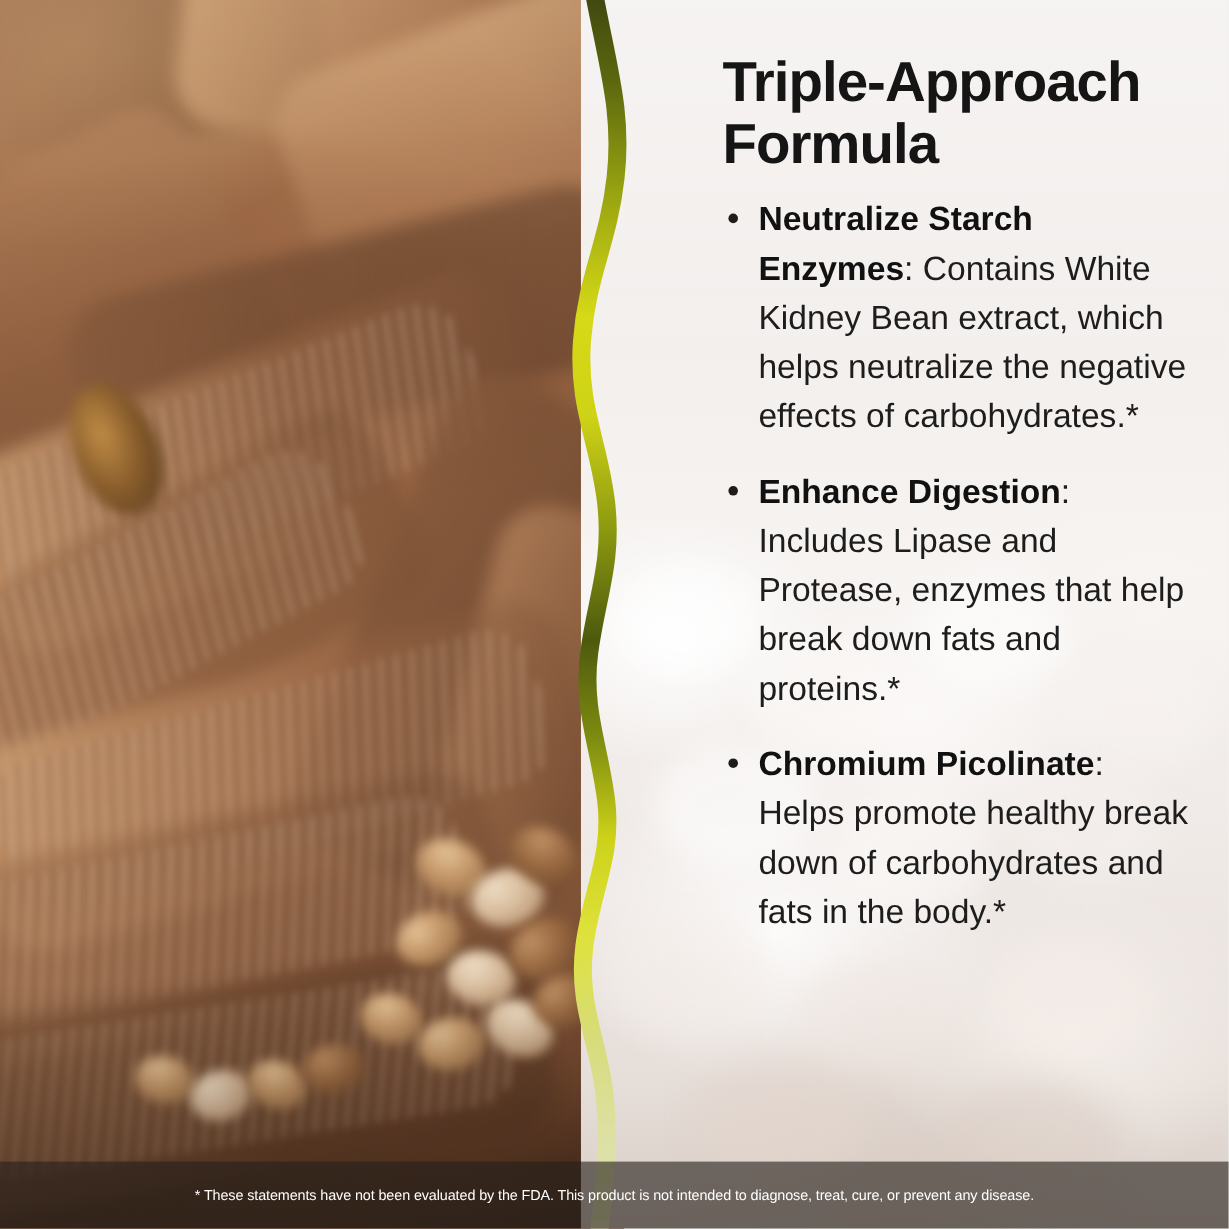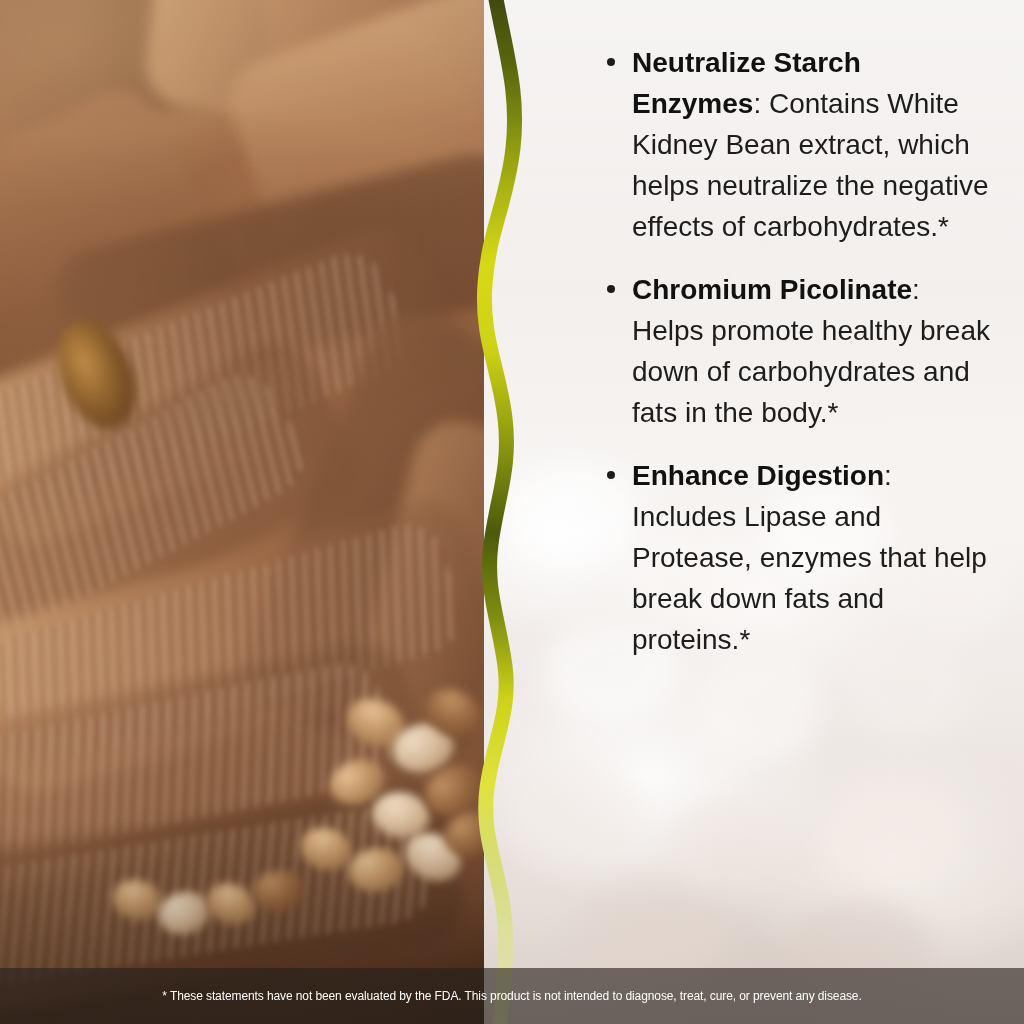--- a/index.html
+++ b/index.html
@@ -313,36 +313,37 @@
         C 56,470  42,500  36,546
         C 30,592  44,622  50,668
         C 56,714  38,744  32,790
         C 26,836  42,866  48,908
         C 54,950  48,990  44,1032
       " fill="none" stroke="url(#ribbonGrad)" stroke-width="15" stroke-linecap="butt"></path>
   </svg>
 
   <div class="text-block">
 
+    <h1 class="headline">Triple-Approach Formula</h1>
 
     <ul class="bullets">
 
       <li class="bullet-item">
         <span class="bullet-dot"></span>
         <span class="bullet-term">Neutralize Starch Enzymes</span><span class="bullet-sep">: </span><span class="bullet-desc">Contains White Kidney Bean extract, which helps neutralize the negative effects of carbohydrates.*</span>
       </li>
 
       <li class="bullet-item">
         <span class="bullet-dot"></span>
-        <span class="bullet-term">Chromium Picolinate</span><span class="bullet-sep">: </span><span class="bullet-desc">Helps promote healthy break down of carbohydrates and fats in the body.*</span>
+        <span class="bullet-term">Enhance Digestion</span><span class="bullet-sep">: </span><span class="bullet-desc">Includes Lipase and Protease, enzymes that help break down fats and proteins.*</span>
       </li>
 
       <li class="bullet-item">
         <span class="bullet-dot"></span>
-        <span class="bullet-term">Enhance Digestion</span><span class="bullet-sep">: </span><span class="bullet-desc">Includes Lipase and Protease, enzymes that help break down fats and proteins.*</span>
+        <span class="bullet-term">Chromium Picolinate</span><span class="bullet-sep">: </span><span class="bullet-desc">Helps promote healthy break down of carbohydrates and fats in the body.*</span>
       </li>
 
     </ul>
   </div>
 
   <div class="disclaimer-bar">
     <p class="disclaimer-text">* These statements have not been evaluated by the FDA. This product is not intended to diagnose, treat, cure, or prevent any disease.</p>
   </div>
 
 </div>

